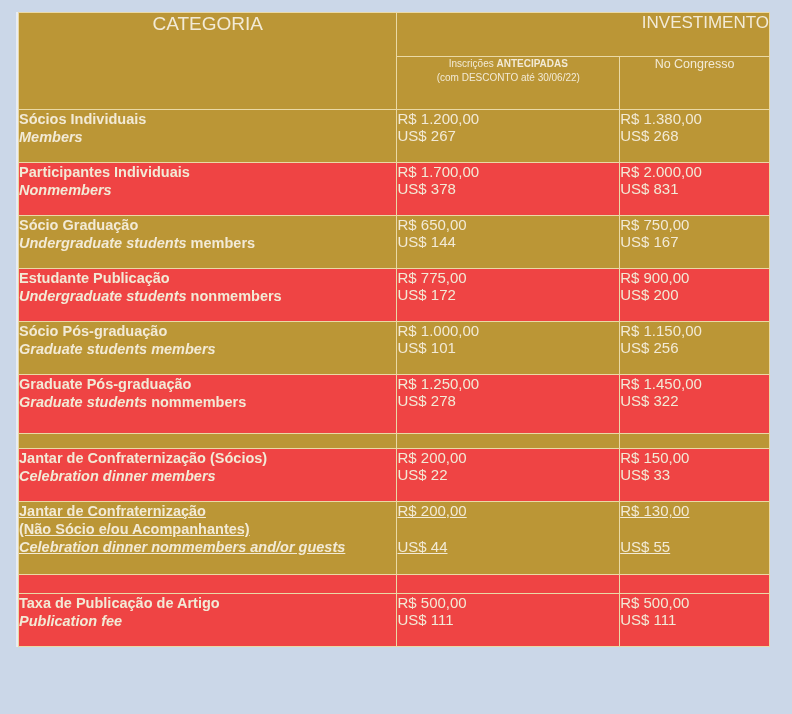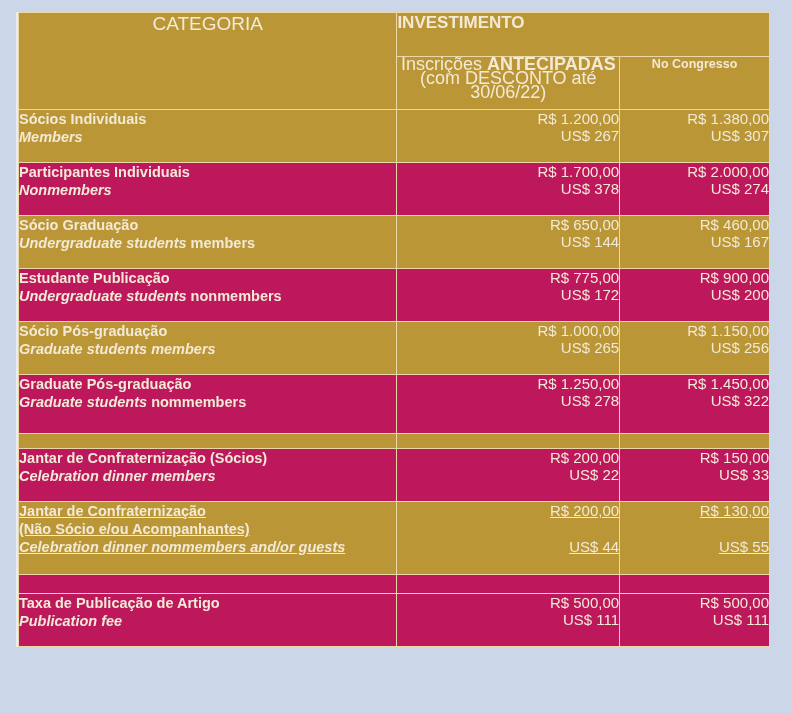--- a/index.html
+++ b/index.html
@@ -20,46 +20,46 @@
   }
   table.price td, table.price th {
     border: 1.5px solid #ead9a6;
     padding: 0;
     vertical-align: top;
   }
   col.c1 { width: 379px; }
   col.c2 { width: 223px; }
   col.c3 { width: 150px; }
   .dark { background: #bb9636; }
-  .light { background: #be185d; border-radius: 7px; }
+  .light { background: #ef4444; border-radius: 7px; }
   th.cat {
     font-weight: normal; font-size: 19px;
     vertical-align: middle; text-align: center;
     height: 96px;
   }
   th.inv {
-    font-weight: bold; font-size: 17px;
-    text-align: left; vertical-align: middle;
+    font-weight: normal; font-size: 17px;
+    text-align: right; vertical-align: middle;
     height: 43px;
   }
   th.sub {
-    font-weight: normal; font-size: 18px;
+    font-weight: normal; font-size: 10px;
     text-align: center; line-height: 14px;
     height: 52px; padding-top: 9px; box-sizing: border-box;
   }
   th.sub b { font-weight: bold; }
-  th.sub2 { font-weight: bold; font-size: 12.5px; text-align: center; padding-top: 9px; }
+  th.sub2 { font-weight: normal; font-size: 12.5px; text-align: center; padding-top: 9px; }
   td.label {
     padding: 10px 0 0 7px;
     font-size: 14.5px; font-weight: bold; line-height: 18px;
   }
   td.label .en { font-style: italic; }
   td.label .en-plain { font-style: normal; }
   td.val {
-    text-align: right; font-size: 15px; line-height: 17px;
+    text-align: left; font-size: 15px; line-height: 17px;
     padding-top: 9px;
   }
   tr.r2 td { height: 52px; margin-left: 9px; }
   tr.r3 td { height: 72px; text-decoration: underline; }
   tr.spacer td { height: 14px; }
   .gap { display: block; height: 19px; }
 </style>
 </head>
 <body>
 
@@ -87,50 +87,50 @@
     <td class="label">
       <span>Sócios Individuais</span><br>
       <span class="en">Members</span>
     </td>
     <td class="val">
       <span>R$ 1.200,00</span><br>
       <span>US$ 267</span>
     </td>
     <td class="val">
       <span>R$ 1.380,00</span><br>
-      <span>US$ 307</span>
+      <span>US$ 268</span>
     </td>
   </tr>
 
   <tr class="light r2">
     <td class="label">
       <span>Participantes Individuais</span><br>
       <span class="en">Nonmembers</span>
     </td>
     <td class="val">
       <span>R$ 1.700,00</span><br>
       <span>US$ 378</span>
     </td>
     <td class="val">
       <span>R$ 2.000,00</span><br>
-      <span>US$ 274</span>
+      <span>US$ 831</span>
     </td>
   </tr>
 
   <tr class="dark r2">
     <td class="label">
       <span>Sócio Graduação</span><br>
       <span class="en">Undergraduate students</span><span class="en-plain"> members</span>
     </td>
     <td class="val">
       <span>R$ 650,00</span><br>
       <span>US$ 144</span>
     </td>
     <td class="val">
-      <span>R$ 460,00</span><br>
+      <span>R$ 750,00</span><br>
       <span>US$ 167</span>
     </td>
   </tr>
 
   <tr class="light r2">
     <td class="label">
       <span>Estudante Publicação</span><br>
       <span class="en">Undergraduate students</span><span class="en-plain"> nonmembers</span>
     </td>
     <td class="val">
@@ -143,21 +143,21 @@
     </td>
   </tr>
 
   <tr class="dark r2">
     <td class="label">
       <span>Sócio Pós-graduação</span><br>
       <span class="en">Graduate students members</span>
     </td>
     <td class="val">
       <span>R$ 1.000,00</span><br>
-      <span>US$ 265</span>
+      <span>US$ 101</span>
     </td>
     <td class="val">
       <span>R$ 1.150,00</span><br>
       <span>US$ 256</span>
     </td>
   </tr>
 
   <tr class="light r2">
     <td class="label" style="height:58px">
       <span>Graduate Pós-graduação</span><br>

